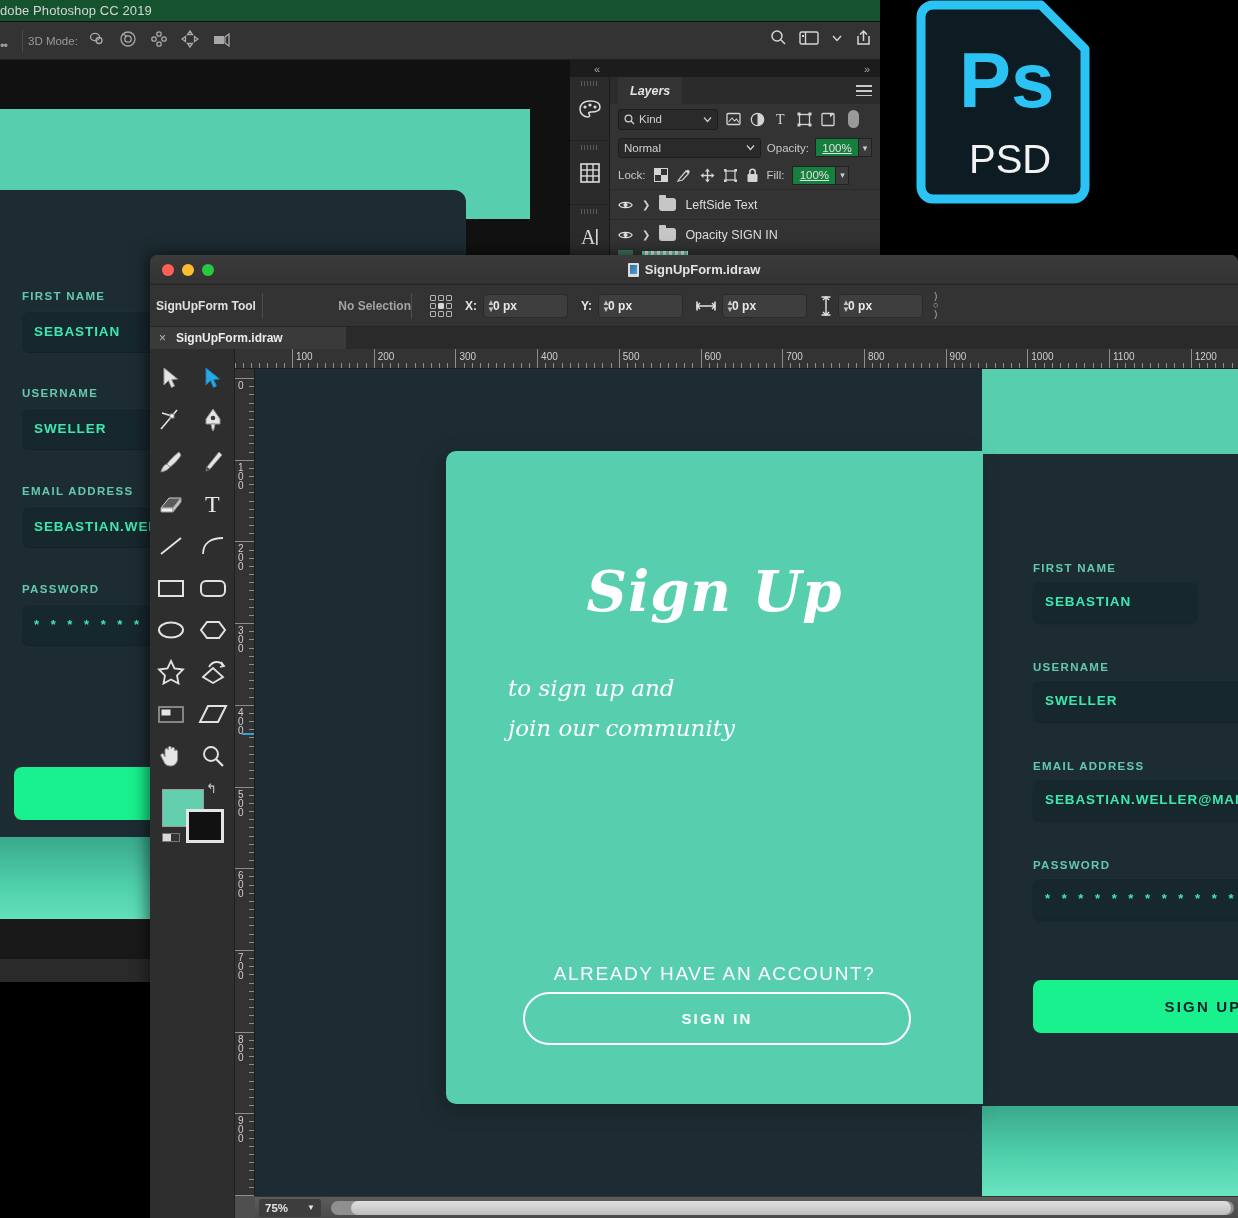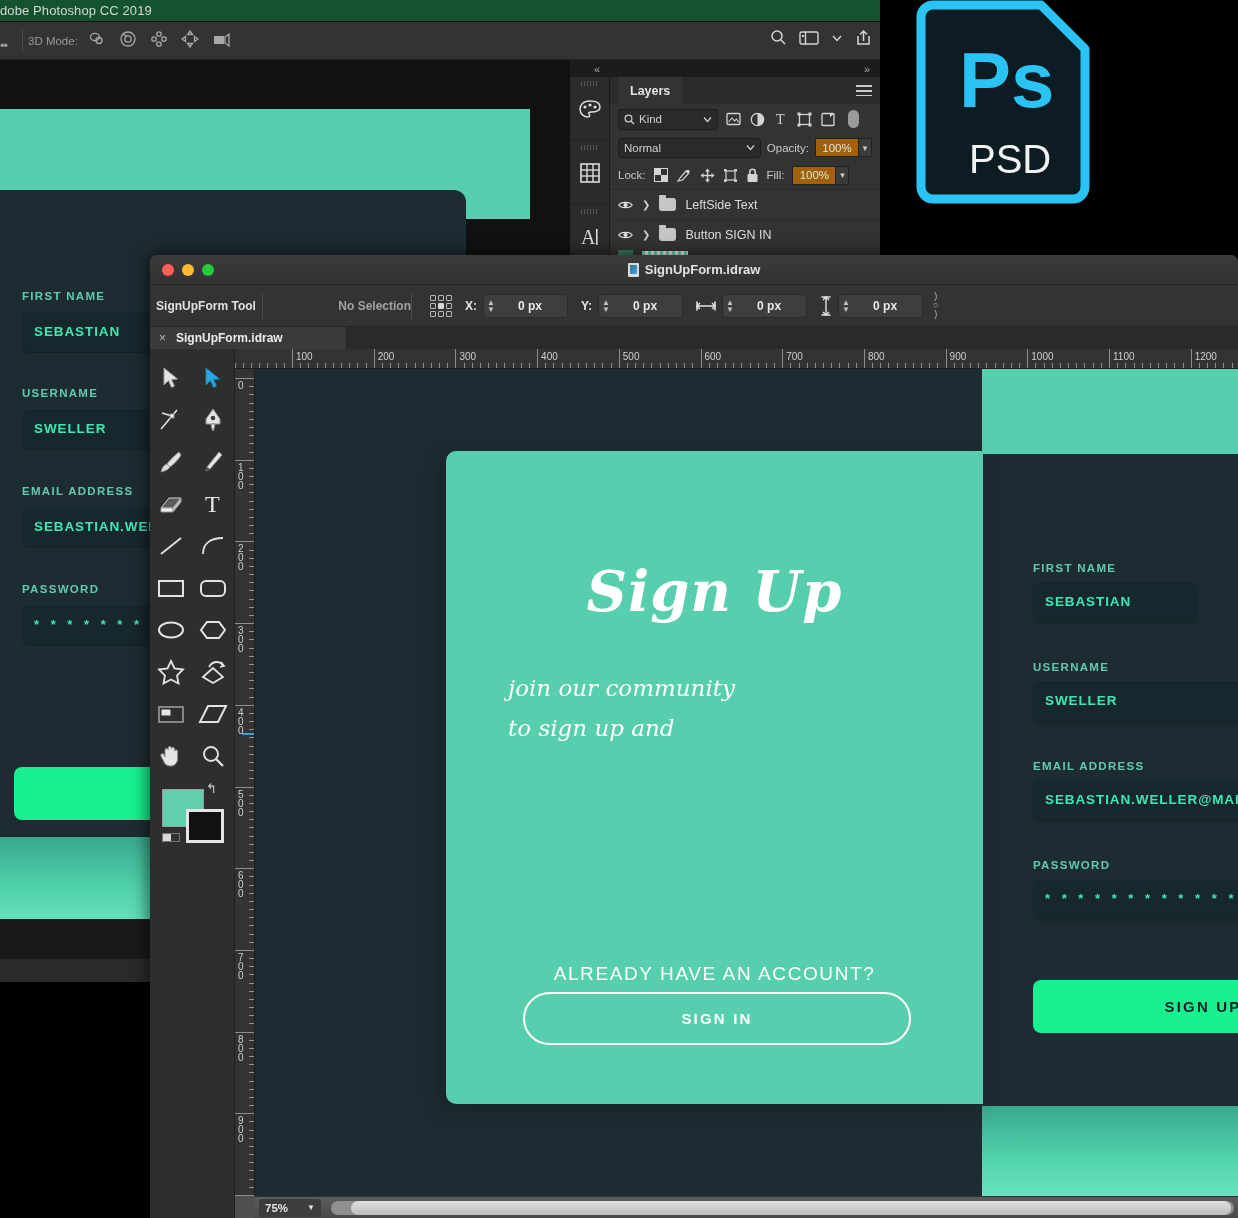--- a/index.html
+++ b/index.html
@@ -100,41 +100,41 @@
     background: repeating-linear-gradient(90deg,#5a5a5a 0 1px, transparent 1px 3px);
   }
   .layers-panel {
     position:absolute; left:40px; top:17px; width:270px; height:923px;
     background:#333333;
   }
   .layers-tabstrip { height:27px; background:#2b2b2b; position:relative; }
   .layers-tab {
     position:absolute; left:8px; top:0; height:27px; padding:0 12px;
     background:#333333; color:#e3e3e3; font-size:12.5px; font-weight:bold;
-    display:flex; align-items:center;
+    display:flex; align-items:center;font-style:italic;
   }
   .layers-menu { position:absolute; right:8px; top:8px; width:16px; height:11px;
     background: repeating-linear-gradient(180deg,#c9c9c9 0 2px, transparent 2px 5px); }
   .layers-filterrow { height:30px; display:flex; align-items:center; padding:0 8px; gap:8px; }
   .kind-select {
     width:100px; height:21px; background:#2a2a2a; border:1px solid #1d1d1d; border-radius:3px;
     display:flex; align-items:center; gap:4px; padding:0 5px; color:#cfcfcf; font-size:11.5px;
   }
   .filter-icons { display:flex; gap:9px; align-items:center; }
   .toggle-knob { width:11px; height:18px; border-radius:6px; background:#9a9a9a; margin-left:4px;}
   .layers-blendrow { height:27px; display:flex; align-items:center; padding:0 8px; gap:6px; }
   .blend-select {
     width:145px; height:20px; background:#2a2a2a; border:1px solid #1d1d1d; border-radius:3px;
     display:flex; align-items:center; justify-content:space-between; padding:0 5px;
     color:#d2d2d2; font-size:11.5px;gap:8px;
   }
   .lbl-small { color:#c9c9c9; font-size:11.5px; }
   .num-box {
-    width:44px; height:19px; background:#a16207; border:1px solid #222;
-    display:flex; align-items:center; justify-content:center; color:#e0e0e0; font-size:11.5px;
+    width:44px; height:19px; background:#15803d; border:1px solid #222;
+    display:flex; align-items:center; justify-content:center; color:#e0e0e0; font-size:11.5px;text-decoration:underline;
   }
   .caret-box { width:13px; height:19px; background:#3b3b3b; border:1px solid #222; border-left:none;
     display:flex; align-items:center; justify-content:center; color:#ccc; font-size:9px;}
   .layers-lockrow { height:28px; display:flex; align-items:center; padding:0 8px; gap:8px; }
   .layer-row {
     height:30px; display:flex; align-items:center; gap:9px; padding:0 8px;
     border-top:1px solid #2b2b2b; color:#ddd; font-size:12.5px;
   }
   .eye-ico { width:15px; }
   .chev { color:#cfcfcf; font-size:10px; }
@@ -178,21 +178,21 @@
   .tb-div { width:1px; height:26px; background:#4c4c4c; }
   .tb-nosel { width:148px; text-align:right; color:#a3a3a3; font-size:12px; font-weight:bold; }
   .anchor-grid { width:22px; height:22px; display:grid; grid-template-columns:repeat(3,1fr); gap:2px; margin-left:18px;}
   .anchor-grid i { background:transparent; border:1px solid #b6b6b6; border-radius:1px; }
   .anchor-grid i.on { background:#d6d6d6; border-color:#d6d6d6; }
   .coord { display:flex; align-items:center; gap:6px; margin-left:13px; }
   .coord .cl { color:#e5e5e5; font-size:12px; font-weight:bold; }
   .stepper { width:9px; color:#c2c2c2; font-size:8px; line-height:7px; text-align:center; }
   .coordbox { display:flex; align-items:center; background:#3e3e3e; border:1px solid #2a2a2a; border-radius:4px; height:24px;}
   .coordbox .stepper{ padding:0 3px; }
-  .coordbox .v { width:74px; text-align:center; color:#e8e8e8; font-size:12px; font-weight:bold; }
+  .coordbox .v { width:74px; text-align:left; color:#e8e8e8; font-size:12px; font-weight:bold; }
 
   .idraw-tabstrip { height:22px; background:#2a2a2a; position:relative; }
   .doc-tab {
     position:absolute; left:0; top:0; height:22px; width:196px; background:#3a3a3a;
     display:flex; align-items:center; gap:10px; padding-left:9px;
   }
   .doc-tab .x { color:#b9b9b9; font-size:12px; }
   .doc-tab .nm { color:#ececec; font-size:12px; font-weight:bold; }
 
   .idraw-body { position:relative; height:869px; }
@@ -565,21 +565,21 @@
           <span>LeftSide Text</span>
         </div>
 
         <div class="layer-row">
           <svg class="eye-ico" width="15" height="10" viewBox="0 0 15 10">
               <path d="M0.8 5 C3 1.5 12 1.5 14.2 5 C12 8.5 3 8.5 0.8 5 Z" fill="none" stroke="#e2e2e2" stroke-width="1.2"></path>
               <circle cx="7.5" cy="5" r="2.1" fill="#e2e2e2"></circle>
             </svg>
           <span class="chev">❯</span>
           <span class="folder-ico"></span>
-          <span>Button SIGN IN</span>
+          <span>Opacity SIGN IN</span>
         </div>
 
         <div class="layer-thumbrow">
           <span style="width:15px;height:12px;background:#3c7a5c;display:inline-block"></span>
           <span style="width:46px;height:11px;background:repeating-linear-gradient(90deg,#64d8b2 0 3px,#eee 3px 6px);display:inline-block"></span>
         </div>
       </div>
     </div>
   </div>
 
@@ -1066,22 +1066,22 @@
       <div class="canvas-area">
         <div class="art-board">
           <div class="ab-dark"></div>
           <div class="ab-teal-top"></div>
           <div class="ab-dark-r"></div>
           <div class="ab-teal-bot"></div>
 
           <div class="ab-panel">
             <div class="signup-title">Sign Up</div>
             <div class="signup-sub">
+              <div>to sign up and</div>
               <div>join our community</div>
-              <div>to sign up and</div>
             </div>
             <div class="already">ALREADY HAVE AN ACCOUNT?</div>
             <div class="signin-btn">SIGN IN</div>
           </div>
 
           <div class="fm-label" style="left:778px; top:193px;">FIRST NAME</div>
           <div class="fm-input" style="left:778px; top:212px; width:164px;">
             <span>SEBASTIAN</span>
           </div>
 

